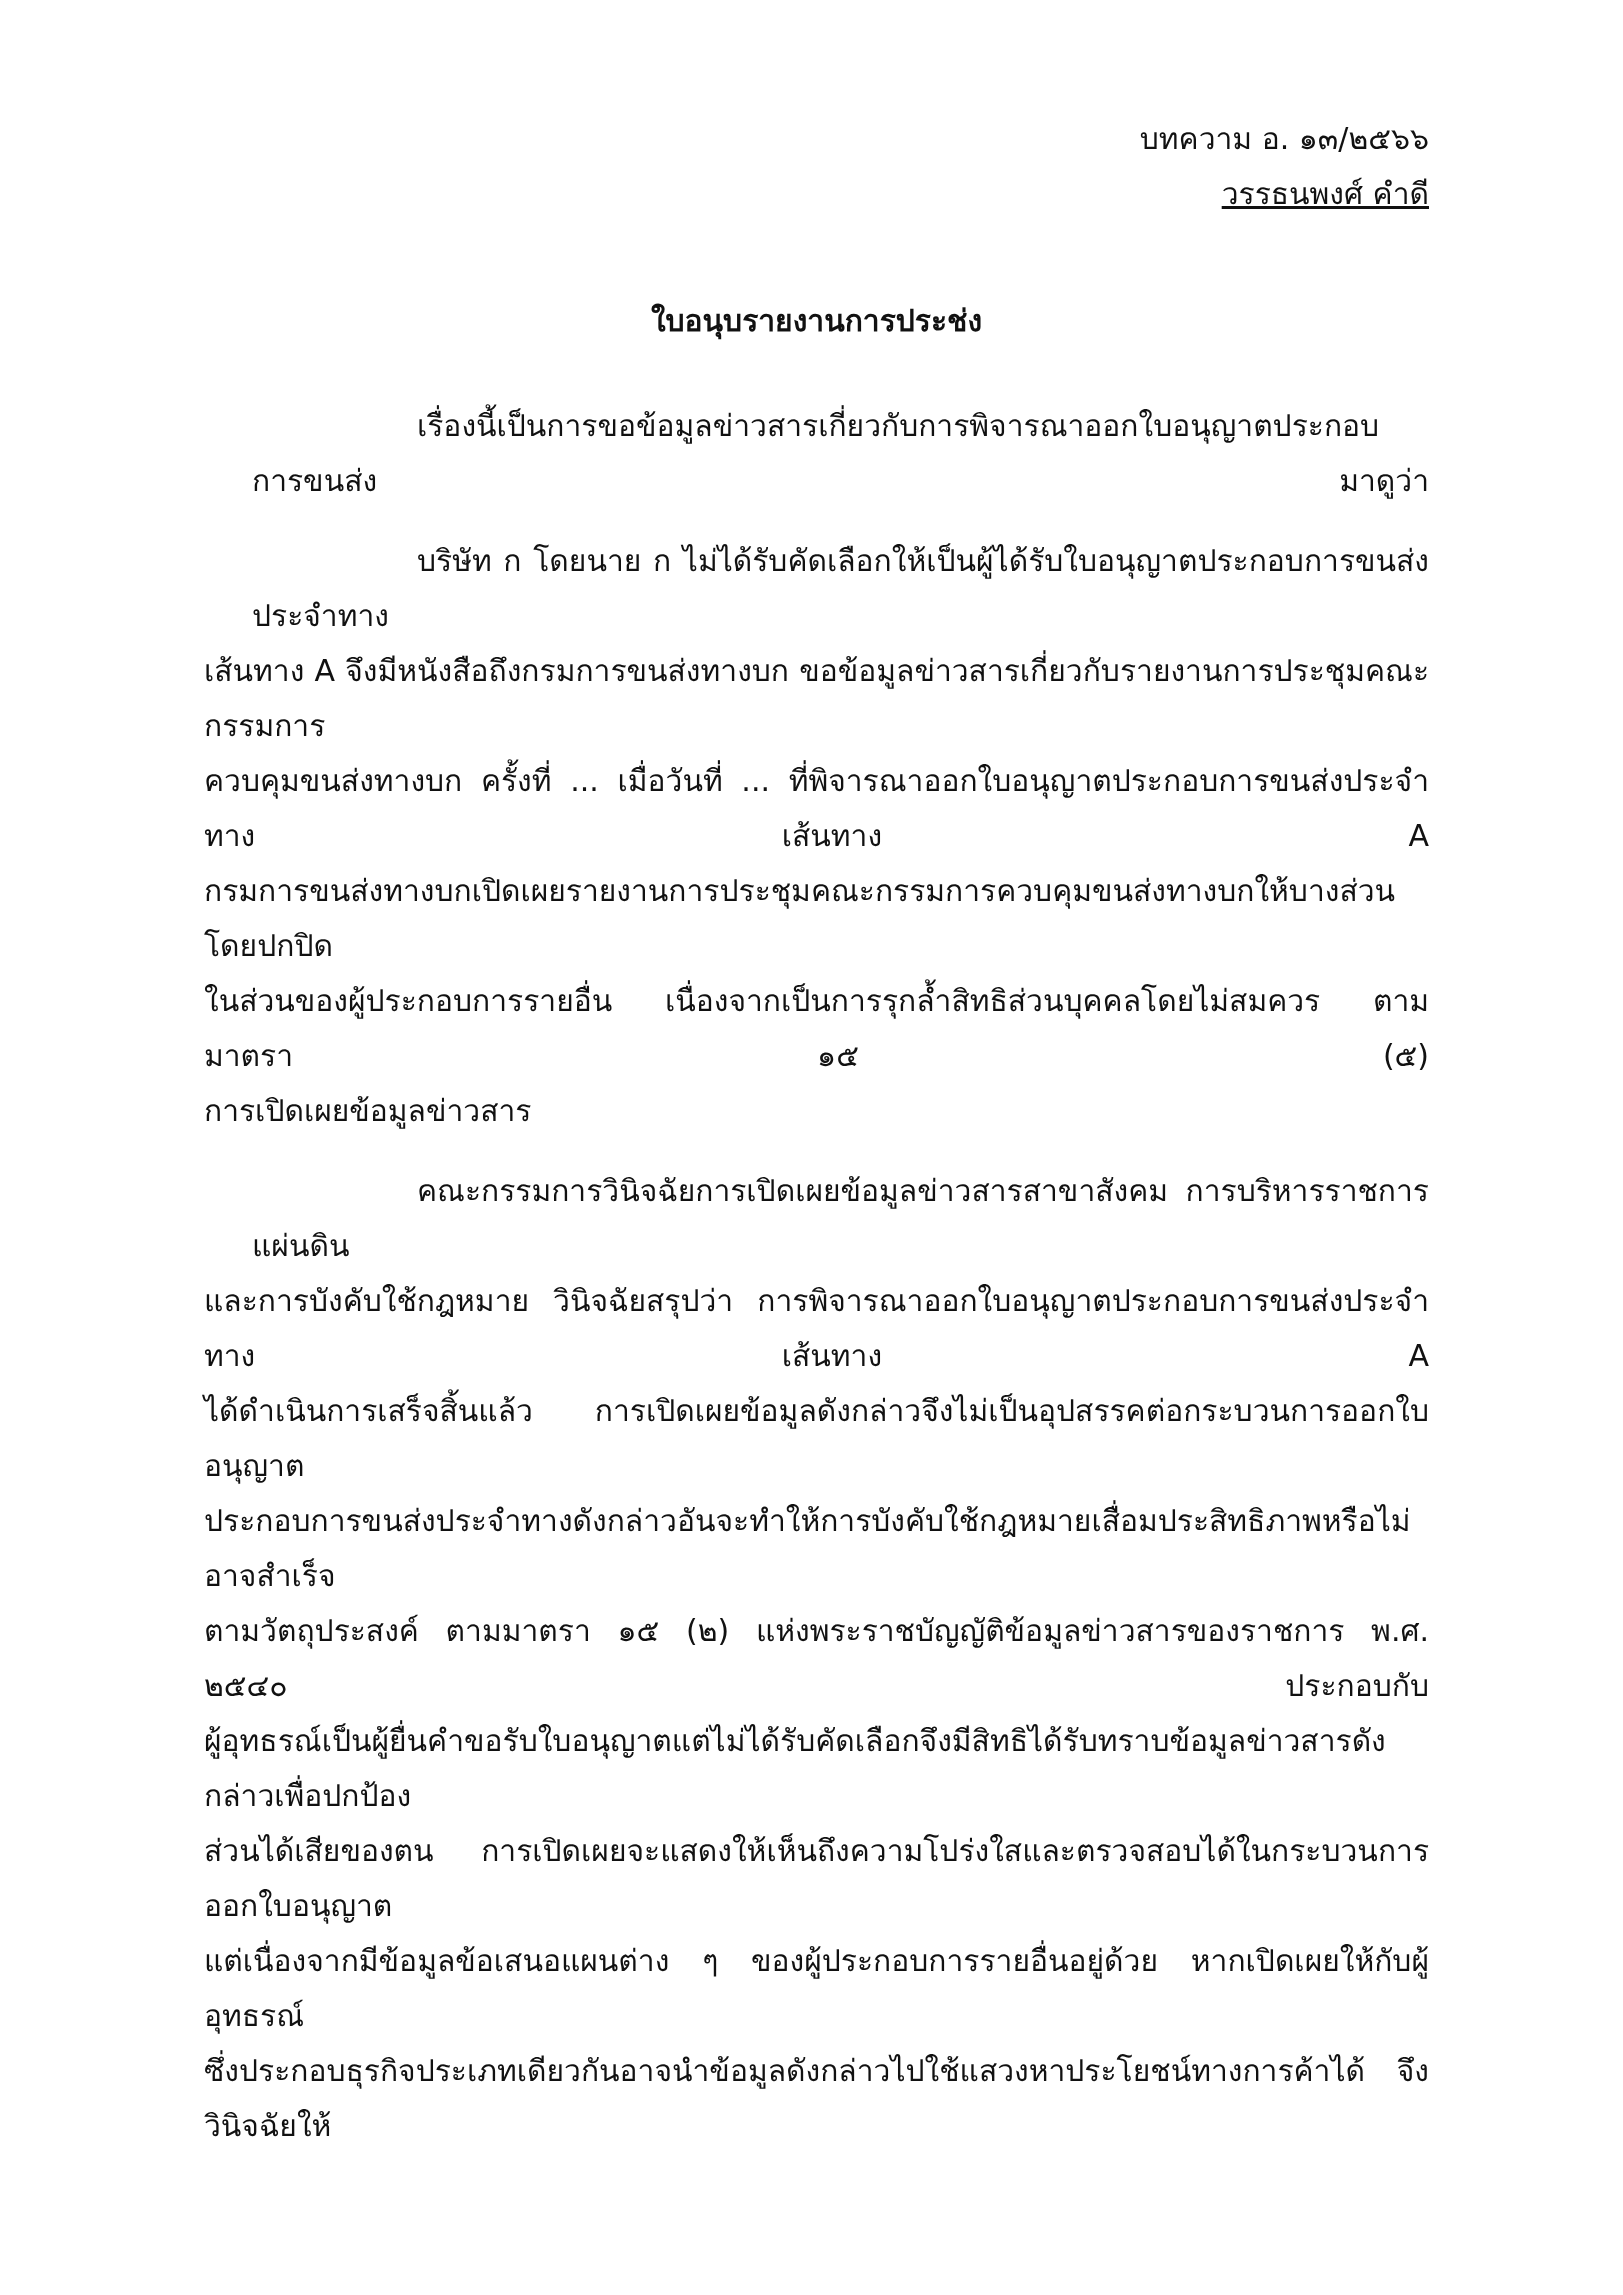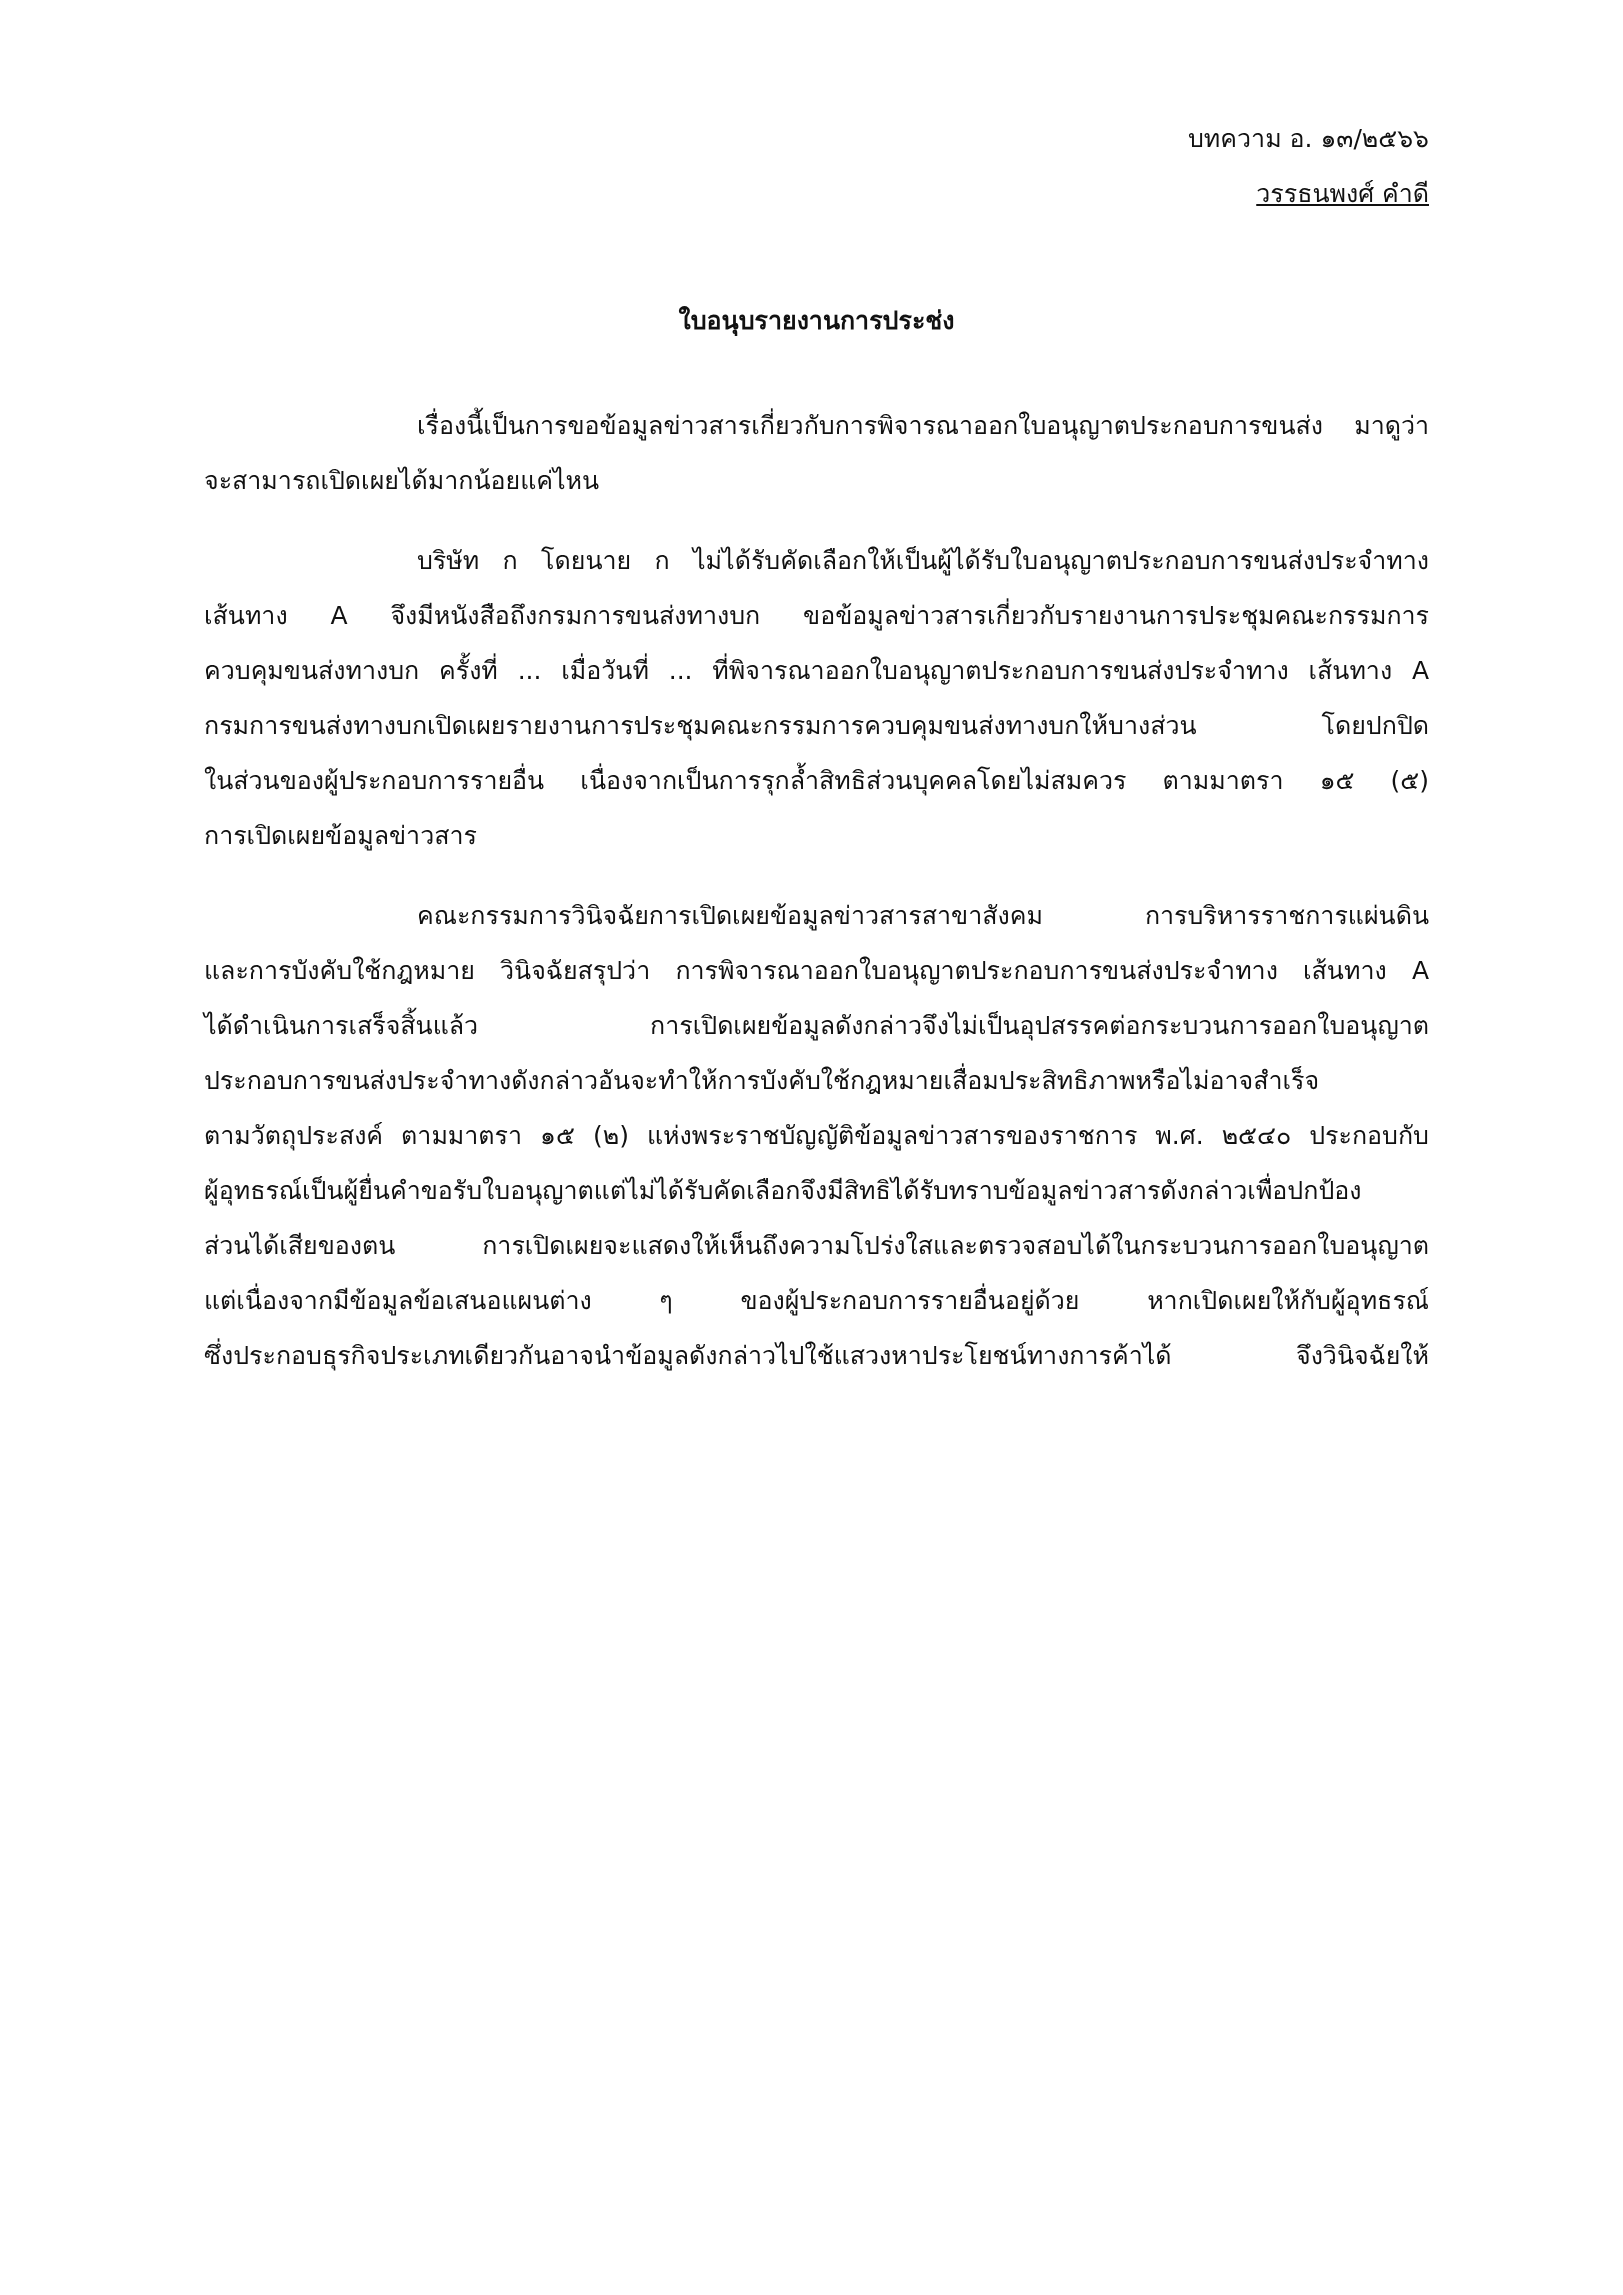--- a/index.html
+++ b/index.html
@@ -7,21 +7,21 @@
     padding: 0;
     background: #ffffff;
   }
   .page {
     position: relative;
     width: 1623px;
     height: 2295px;
     background: #ffffff;
     color: #111111;
     font-family: "DejaVu Sans", "Liberation Sans", sans-serif;
-    font-size: 25px;
+    font-size: 30px;
     line-height: 55px;
     box-sizing: border-box;
     padding: 111px 194px 0 204px;
     overflow: hidden;
   }
   .header-block {
     text-align: right;
   }
   .doc-title {
     text-align: center;
@@ -53,21 +53,20 @@
   <div class="header-block">
     <div class="line last" style="text-align:right; text-align-last:right;">บทความ อ. ๑๓/๒๕๖๖</div>
     <div class="line last" style="text-align:left; text-align-last:right;text-decoration:underline;">วรรธนพงศ์ คำดี</div>
   </div>
 
   <div class="doc-title">ใบอนุบรายงานการประช่ง</div>
 
   <div>
       <div class="para">
         <div class="line indent">เรื่องนี้เป็นการขอข้อมูลข่าวสารเกี่ยวกับการพิจารณาออกใบอนุญาตประกอบการขนส่ง มาดูว่า</div>
-        <div class="line last">จะสามารถเปิดเผยได้มากน้อยแค่ไหน</div>
       </div>
       <div class="para">
         <div class="line indent">บริษัท ก โดยนาย ก ไม่ได้รับคัดเลือกให้เป็นผู้ได้รับใบอนุญาตประกอบการขนส่งประจำทาง</div>
         <div class="line">เส้นทาง A จึงมีหนังสือถึงกรมการขนส่งทางบก ขอข้อมูลข่าวสารเกี่ยวกับรายงานการประชุมคณะกรรมการ</div>
         <div class="line">ควบคุมขนส่งทางบก ครั้งที่ ... เมื่อวันที่ ... ที่พิจารณาออกใบอนุญาตประกอบการขนส่งประจำทาง เส้นทาง A</div>
         <div class="line">กรมการขนส่งทางบกเปิดเผยรายงานการประชุมคณะกรรมการควบคุมขนส่งทางบกให้บางส่วน โดยปกปิด</div>
         <div class="line">ในส่วนของผู้ประกอบการรายอื่น เนื่องจากเป็นการรุกล้ำสิทธิส่วนบุคคลโดยไม่สมควร ตามมาตรา ๑๕ (๕)</div>
         <div class="line last">การเปิดเผยข้อมูลข่าวสาร</div>
       </div>
       <div class="para">

